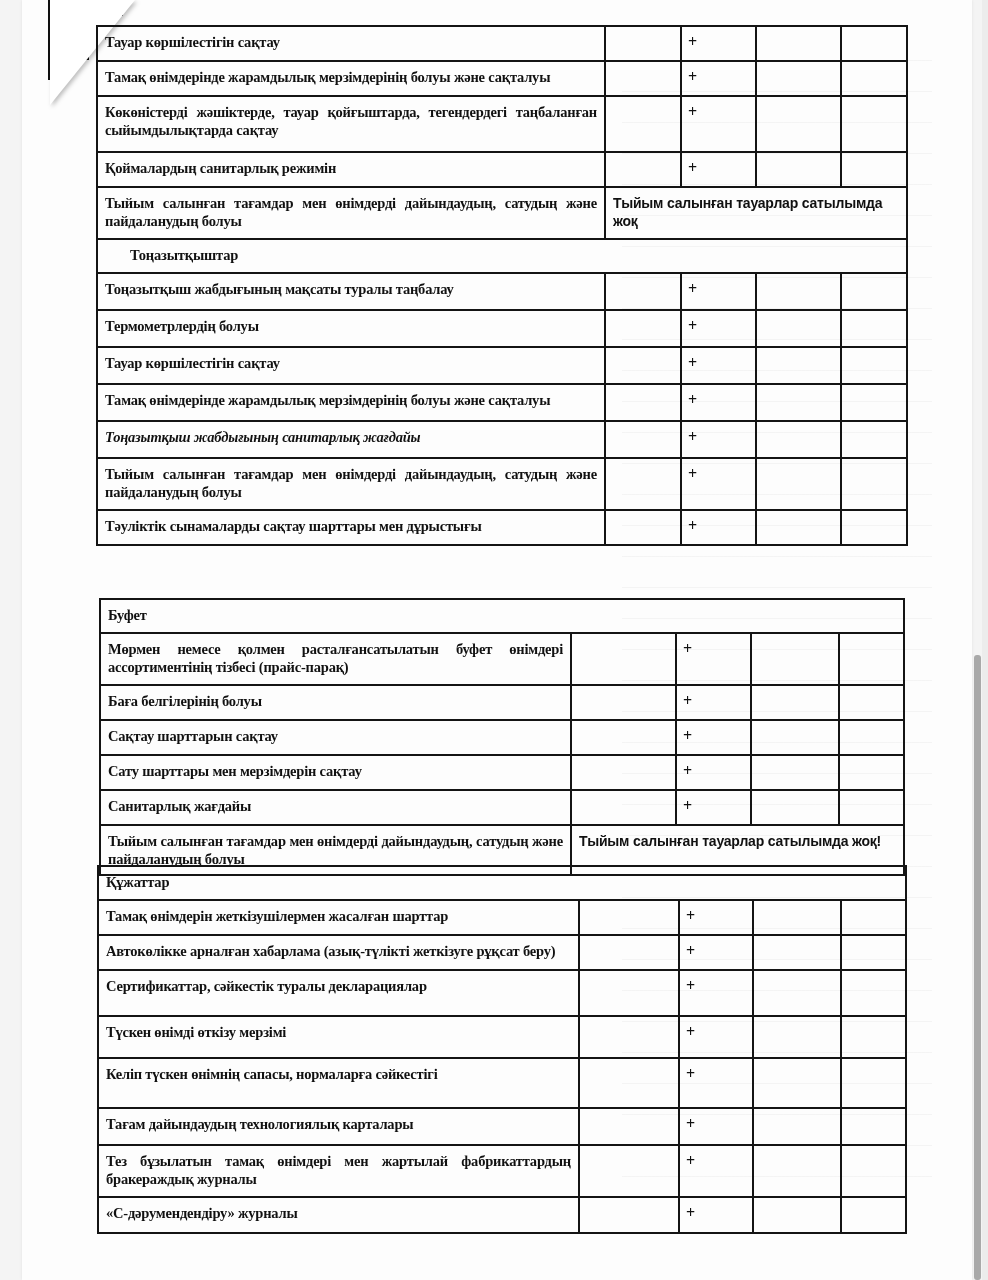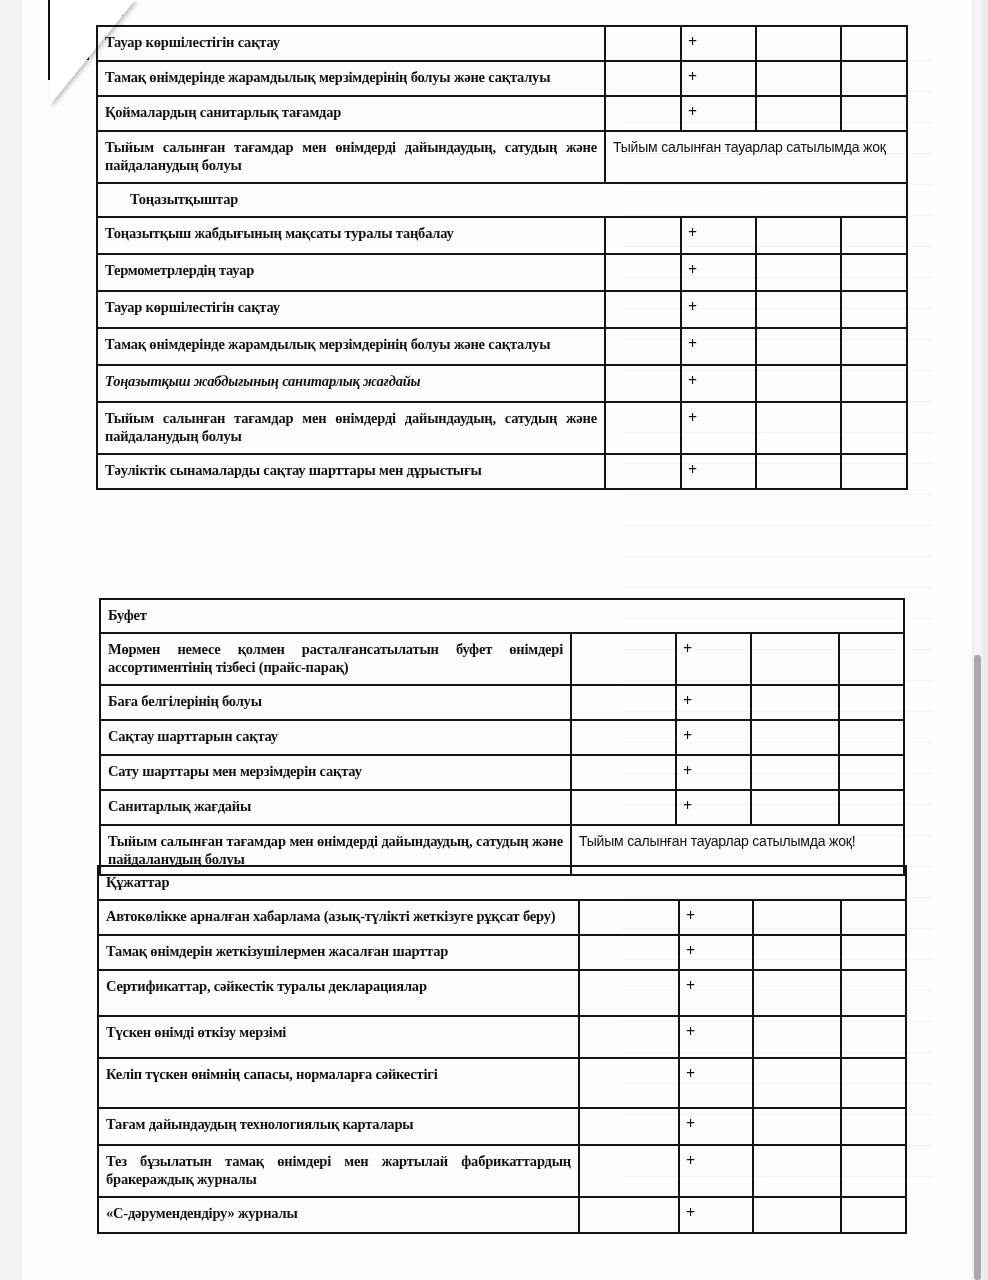--- a/index.html
+++ b/index.html
@@ -42,21 +42,21 @@
     position:absolute; border-collapse:collapse; table-layout:fixed;
     font-size:14.5px; line-height:18px;
   }
   table.grid td {
     border:2px solid #141414; vertical-align:top; padding:6px 7px 4px 7px;
     font-weight:bold; letter-spacing:-0.2px;
   }
   table.grid td.label { text-align:justify; }
   table.grid td.mark { text-align:left; padding-left:6px; font-size:16px; }
   table.grid td.section { font-weight:bold; }
-  table.grid td.note { font-weight:400; font-family:"Liberation Sans","DejaVu Sans",sans-serif; font-size:14px; }
+  table.grid td.note { font-weight:700; font-family:"Liberation Sans","DejaVu Sans",sans-serif; font-size:14px; }
   .scrollbar {
     position:absolute; left:974px; top:655px; width:7px; height:625px;
     background:#a9a9a9; border-radius:3px;
   }
   .scroll-track {
     position:absolute; left:982px; top:0; width:6px; height:1280px; background:#ececec;
   }
 </style>
 </head>
 <body>
@@ -92,21 +92,29 @@
       </tr>
       <tr>
         <td class="label" style="height: 23px;">Тамақ өнімдерінде жарамдылық мерзімдерінің болуы және сақталуы</td>
         <td class="mark"></td>
         <td class="mark">+</td>
         <td class="mark"></td>
         <td class="mark"></td>
         <td class="mark"></td>
       </tr>
       <tr>
-        <td class="label" style="height: 23px;">Қоймалардың санитарлық тағамдар</td>
+        <td class="label" style="height: 44px;">Көкөністерді жәшіктерде, тауар қойғыштарда, тегендердегі таңбаланған сыйымдылықтарда сақтау</td>
+        <td class="mark"></td>
+        <td class="mark">+</td>
+        <td class="mark"></td>
+        <td class="mark"></td>
+        <td class="mark"></td>
+      </tr>
+      <tr>
+        <td class="label" style="height: 23px;">Қоймалардың санитарлық режимін</td>
         <td class="mark"></td>
         <td class="mark">+</td>
         <td class="mark"></td>
         <td class="mark"></td>
         <td class="mark"></td>
       </tr>
       <tr>
         <td class="label" style="height: 40px;">Тыйым салынған тағамдар мен өнімдерді дайындаудың, сатудың және пайдаланудың болуы</td>
         <td colspan="4" class="note">Тыйым салынған тауарлар  сатылымда жоқ</td>
       </tr>
@@ -115,21 +123,21 @@
       </tr>
       <tr>
         <td class="label" style="height: 25px; margin-top: 40px;">Тоңазытқыш жабдығының мақсаты туралы таңбалау</td>
         <td class="mark"></td>
         <td class="mark">+</td>
         <td class="mark"></td>
         <td class="mark"></td>
         <td class="mark"></td>
       </tr>
       <tr>
-        <td class="label" style="height: 25px;">Термометрлердің тауар</td>
+        <td class="label" style="height: 25px;">Термометрлердің болуы</td>
         <td class="mark"></td>
         <td class="mark">+</td>
         <td class="mark"></td>
         <td class="mark"></td>
         <td class="mark"></td>
       </tr>
       <tr>
         <td class="label" style="height: 25px;">Тауар көршілестігін сақтау</td>
         <td class="mark"></td>
         <td class="mark">+</td>
@@ -237,29 +245,29 @@
       <col style="width:100px">
       <col style="width:74px">
       <col style="width:88px">
       <col style="width:65px">
   </colgroup>
   <tbody id="tbodyC">
       <tr>
         <td colspan="5" class="section" style="height: 22px;">Құжаттар</td>
       </tr>
       <tr>
+        <td class="label" style="height: 23px;">Тамақ өнімдерін жеткізушілермен жасалған шарттар</td>
+        <td class="mark"></td>
+        <td class="mark">+</td>
+        <td class="mark"></td>
+        <td class="mark"></td>
+        <td class="mark"></td>
+      </tr>
+      <tr>
         <td class="label" style="height: 23px;">Автокөлікке арналған хабарлама (азық-түлікті жеткізуге рұқсат беру)</td>
-        <td class="mark"></td>
-        <td class="mark">+</td>
-        <td class="mark"></td>
-        <td class="mark"></td>
-        <td class="mark"></td>
-      </tr>
-      <tr>
-        <td class="label" style="height: 23px;">Тамақ өнімдерін жеткізушілермен жасалған шарттар</td>
         <td class="mark"></td>
         <td class="mark">+</td>
         <td class="mark"></td>
         <td class="mark"></td>
         <td class="mark"></td>
       </tr>
       <tr>
         <td class="label" style="height: 34px; margin-left: 32px;">Сертификаттар, сәйкестік туралы декларациялар</td>
         <td class="mark"></td>
         <td class="mark">+</td>

